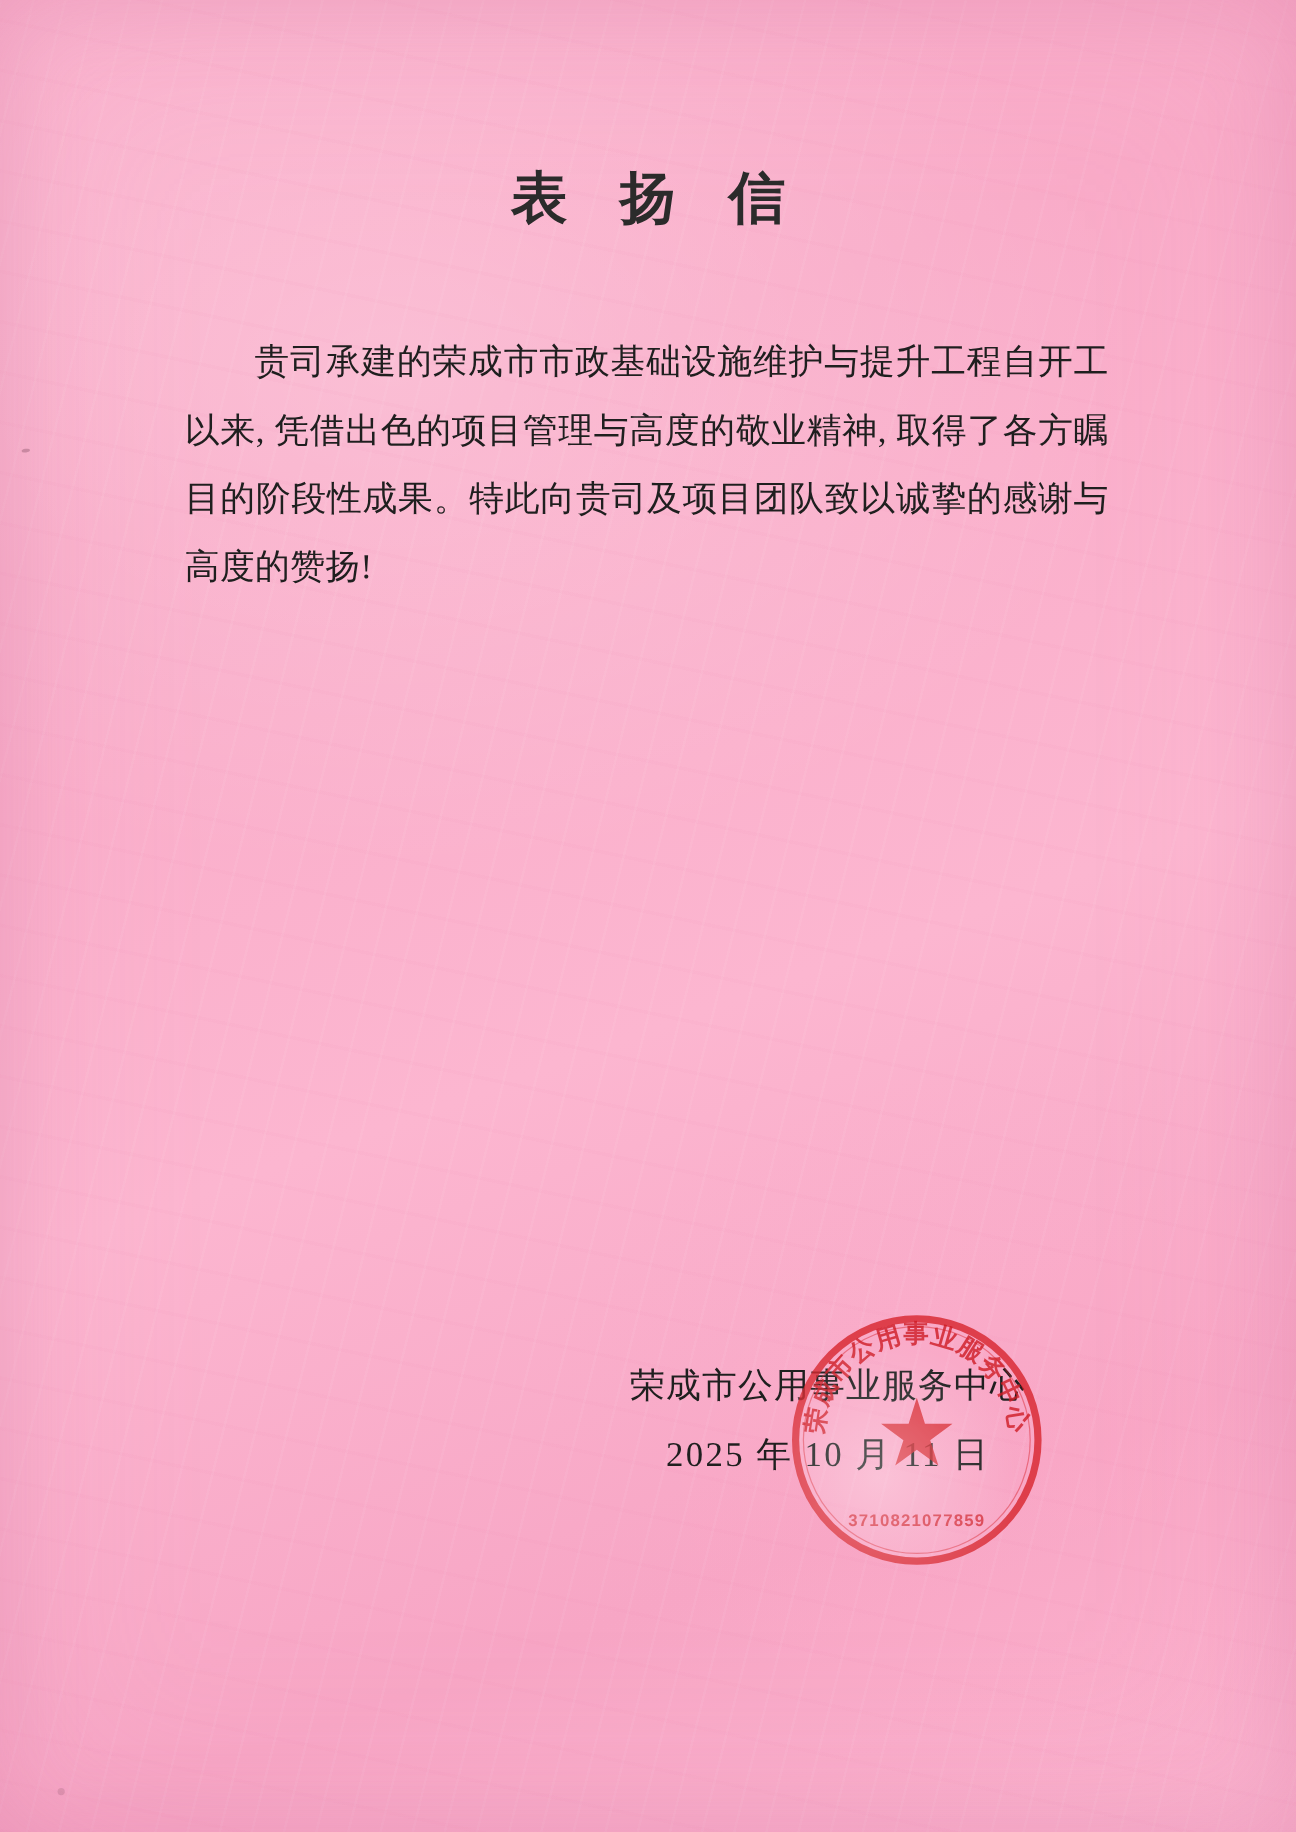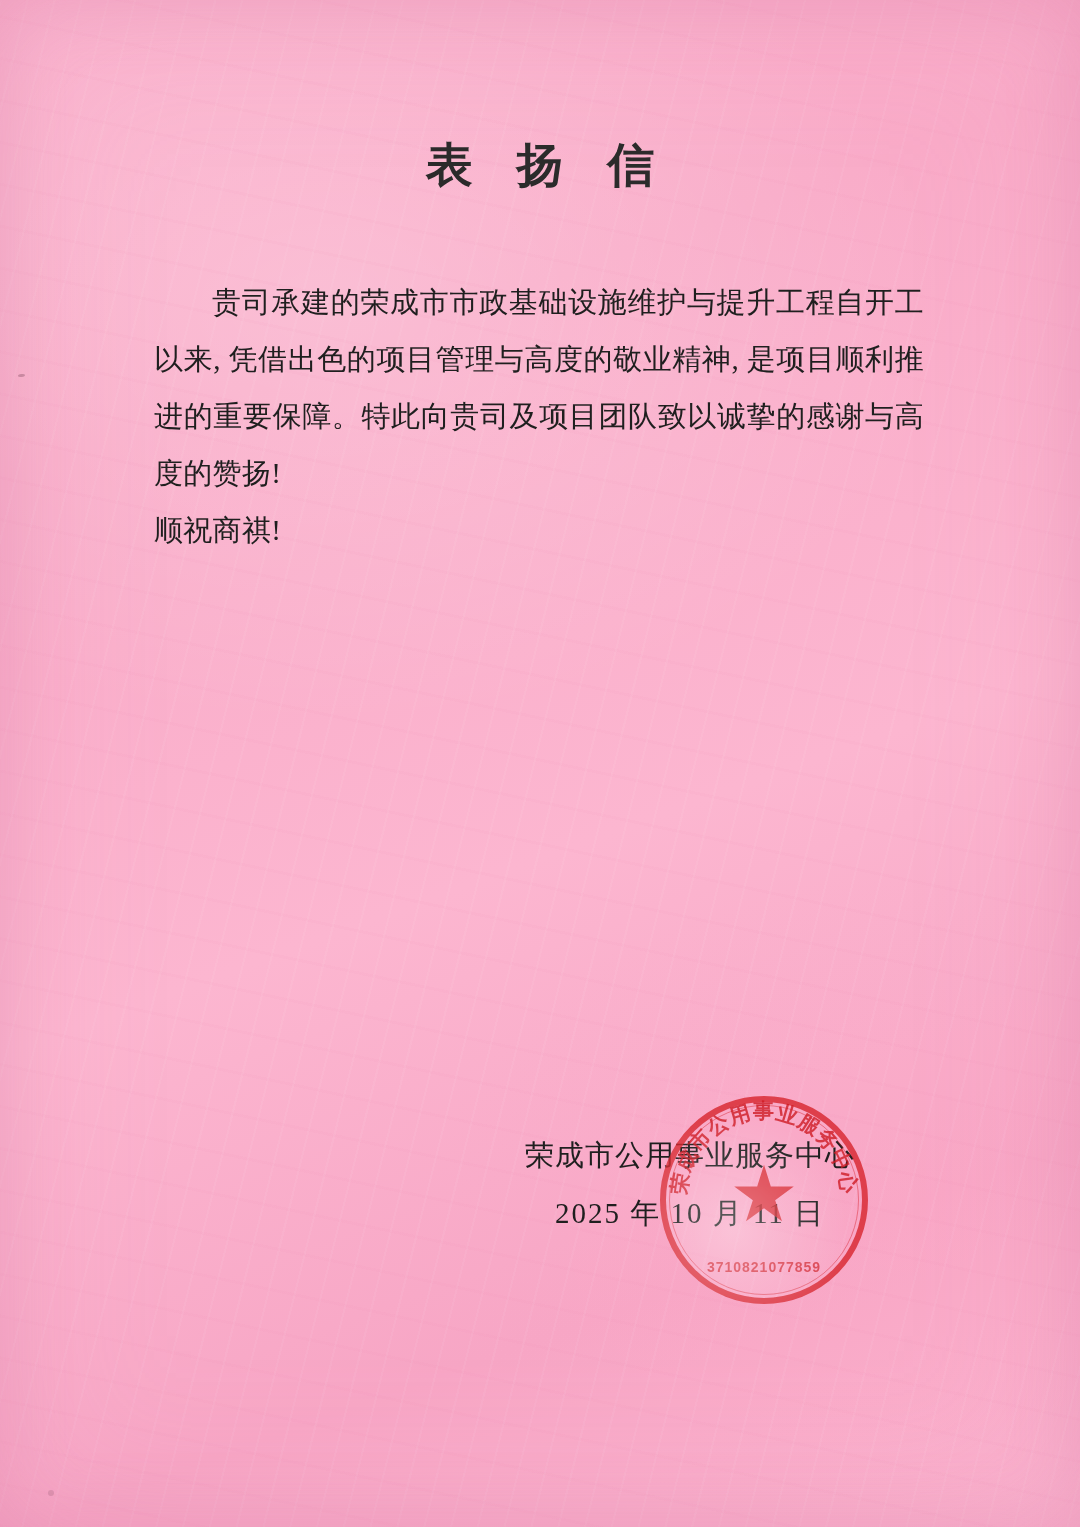--- a/index.html
+++ b/index.html
@@ -187,22 +187,21 @@
   <div class="edge-shade"></div>
   <div class="speck s1"></div>
   <div class="speck s2"></div>
 
   <div class="content">
 
     <div class="doc-title">表 扬 信</div>
 
 
     <div class="body-block">
-      <p>贵司承建的荣成市市政基础设施维护与提升工程自开工以来, 凭借出色的项目管理与高度的敬业精神, 是项目顺利推进的重要保障。特此向贵司及项目团队致以诚挚的感谢与高度的赞扬!</p>
-      <p class="noindent">顺祝商祺!</p>
+      <p>贵司承建的荣成市市政基础设施维护与提升工程自开工以来, 凭借出色的项目管理与高度的敬业精神, 取得了各方瞩目的阶段性成果。特此向贵司及项目团队致以诚挚的感谢与高度的赞扬!</p>
     </div>
 
     <div class="signature">
       <div>荣成市公用事业服务中心</div>
       <div class="sig-date">2025 年 10 月 11 日</div>
     </div>
 
     <div class="seal">
       <div class="ring"></div>
       <div class="ring2"></div>

